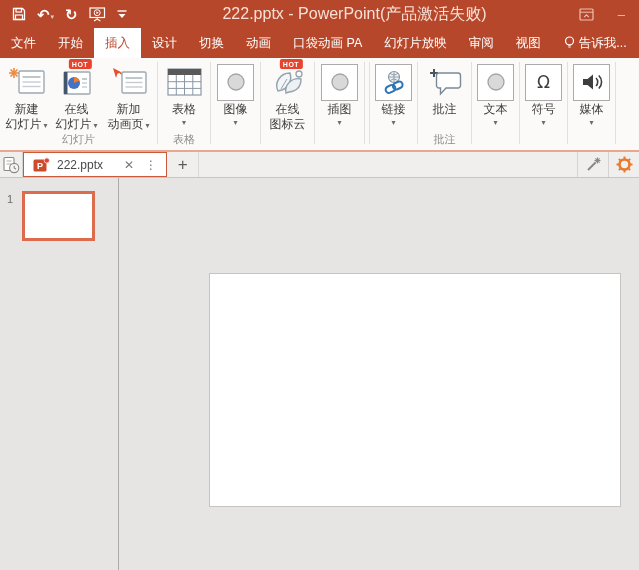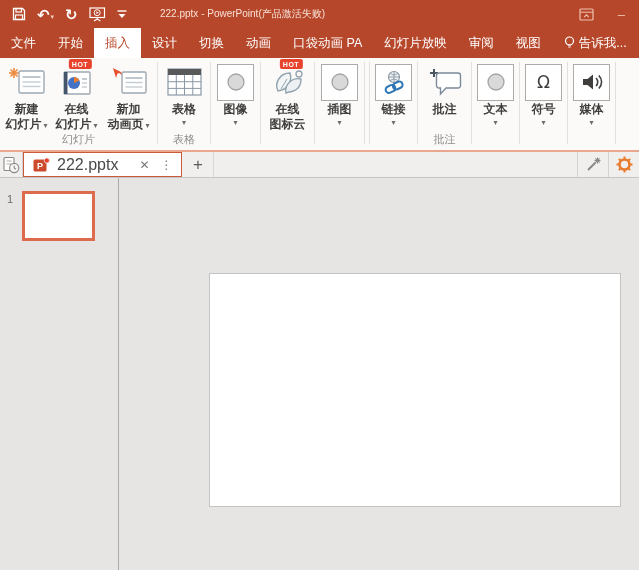--- a/index.html
+++ b/index.html
@@ -6,51 +6,51 @@
   html,body { width:639px; height:570px; overflow:hidden; }
   body { font-family:"Liberation Sans","DejaVu Sans",sans-serif; background:#E6E5E4; }
   .app { width:639px; height:570px; display:flex; flex-direction:column; }
 
   
   .titlebar { height:28px; background:#B7472A; display:flex; align-items:center; flex-shrink:0; }
   .qat { display:flex; align-items:center; gap:11px; padding-left:12px; width:160px; flex-shrink:0; }
   .qat .uchar { color:#fff; font-size:15px; line-height:1; font-weight:bold; }
   .undo-wrap { display:flex; align-items:flex-end; gap:1px; }
   .undo-caret { color:#F4CDBE; font-size:7px; line-height:1; padding-bottom:2px; }
-  .win-title { flex:1; text-align:left; color:#F8E0D7; font-size:10px; white-space:nowrap; overflow:hidden; }
+  .win-title { flex:1; text-align:center; color:#F8E0D7; font-size:16px; white-space:nowrap; overflow:hidden; }
   .win-controls { width:90px; flex-shrink:0; display:flex; align-items:center; justify-content:flex-end; gap:24px; padding-right:14px; }
   .minimize-glyph { color:#EFC0B0; font-size:13px; line-height:1; }
 
   
   .menubar { height:30px; background:#B7472A; display:flex; align-items:stretch; color:#fff; font-size:12.5px; overflow:hidden; flex-shrink:0; white-space:nowrap; }
   .mtab { display:flex; align-items:center; padding:0 11px; cursor:default; }
   .mtab.active { background:#FFFFFF; color:#B7472A; }
   .tellme { display:flex; align-items:center; gap:4px; padding:0 10px; margin-left:2px;text-align:center; }
   .signin { display:flex; align-items:center; padding:0 8px; flex-shrink:0; }
 
   
   .ribbon { height:94px; background:#FBFAF9; border-bottom:2px solid #E9A78F; display:flex; align-items:stretch; padding-left:2px; flex-shrink:0; overflow:hidden; }
   .rgroup { display:flex; flex-direction:column; }
   .rgroup-body { flex:1; display:flex; align-items:flex-start; }
   .rgroup-label { height:17px; font-size:11px; color:#8E8C8A; text-align:center; line-height:13px; }
   .rsep { width:1px; background:#E2E0DD; margin:4px 2px 6px 2px; }
   .rbtn { display:flex; flex-direction:column; align-items:center; padding-top:4px; font-size:12px; color:#3F3E3D; cursor:default; }
   .ricon { height:40px; display:flex; align-items:center; justify-content:center; position:relative; }
   .iconbox { width:37px; height:37px; border:1px solid #ACABAA; background:#fff; display:flex; align-items:center; justify-content:center; }
-  .rlabel { text-align:center; line-height:15px;font-weight:bold; }
+  .rlabel { text-align:center; line-height:15px; }
   .arr { font-size:8px; color:#6E6C6A; margin-left:2px; }
   .arrow-row { font-size:8px; color:#6E6C6A; line-height:11px; height:11px; }
   .hotbadge { position:absolute; top:-3px; left:50%; transform:translateX(-35%); background:#E8432D; color:#fff; font-size:7px; font-weight:bold; letter-spacing:0.5px; padding:1.5px 3.5px; border-radius:2px; line-height:1; z-index:2; }
   .omega-glyph { font-size:17px; color:#3F3E3D; font-family:"DejaVu Sans",sans-serif; }
 
   
   .tabbar { height:26px; background:#F1EFED; border-bottom:1px solid #C8C6C4; display:flex; align-items:stretch; flex-shrink:0; }
   .tb-left-icon { width:23px; display:flex; align-items:center; justify-content:center; border-right:1px solid #D5D3D1; }
   .doctab { background:#fff; border:1px solid #C95B3C; display:flex; align-items:center; gap:7px; padding:0 9px; margin:0; }
-  .doctab-label { font-size:16px; color:#4A4A4A; padding-right:14px; }
+  .doctab-label { font-size:12px; color:#4A4A4A; padding-right:14px; }
   .tab-x { color:#7A7878; font-size:12px; line-height:1; }
   .tab-kebab { color:#7A7878; font-size:12px; line-height:1; padding-left:4px; }
   .addtab { width:32px; display:flex; align-items:center; justify-content:center; color:#5E5C5A; font-size:17px; border-right:1px solid #DAD8D6; }
   .tb-right { margin-left:auto; display:flex; align-items:stretch; }
   .tb-tool { width:31px; display:flex; align-items:center; justify-content:center; border-left:1px solid #D5D3D1; }
 
   
   .content { flex:1; display:flex; background:#E6E5E4; overflow:hidden; }
   .thumbs { width:118px; flex-shrink:0; padding-top:13px; position:relative; }
   .thumb-row { position:relative; }

